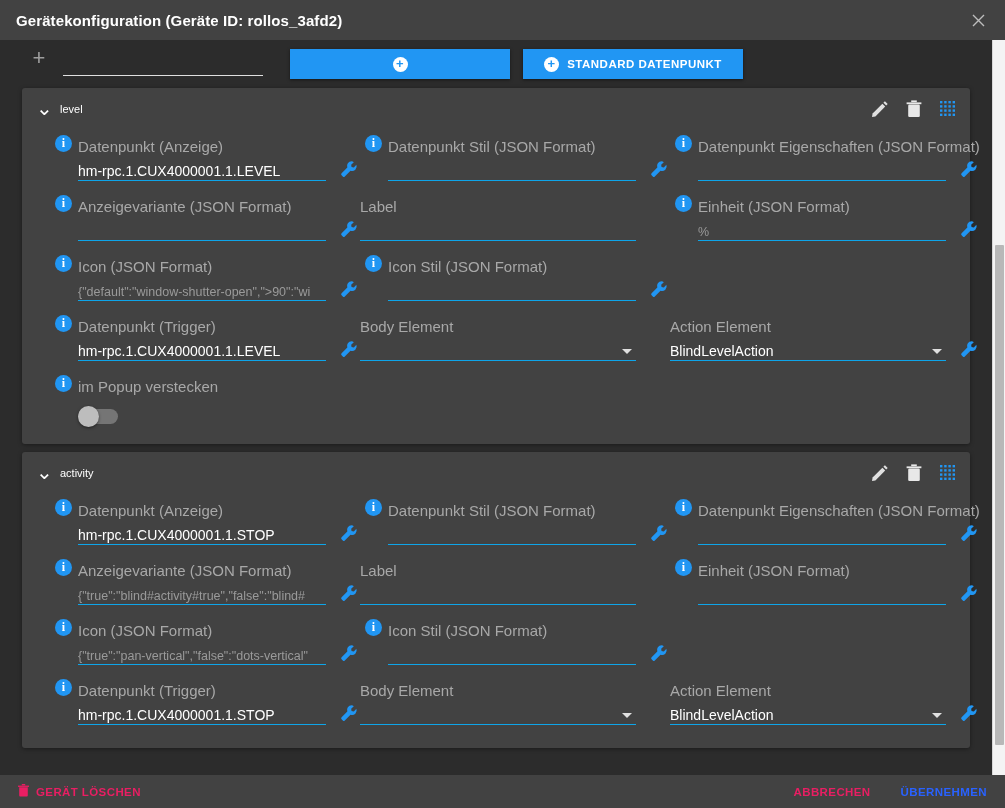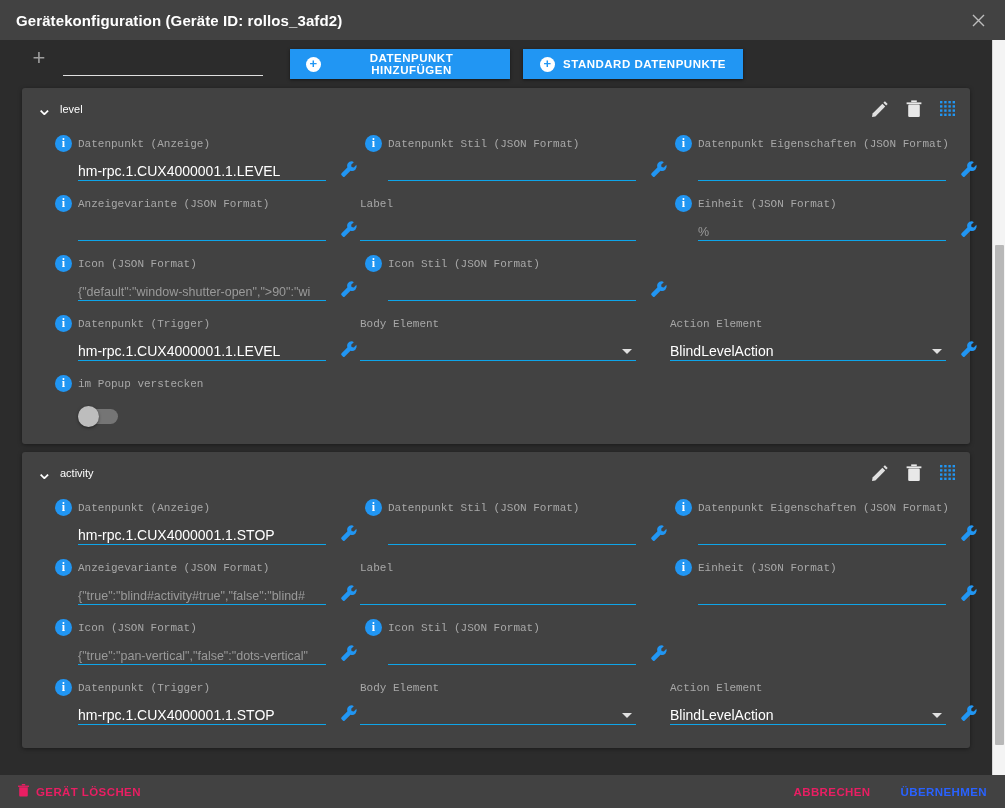--- a/index.html
+++ b/index.html
@@ -138,26 +138,25 @@
   .field {
     position: relative;
     height: 60px;
     padding-left: 28px;
     padding-right: 34px;
     display: flex; flex-direction: column; justify-content: flex-end;
   }
   .field.noicon { padding-left: 0; }
   .field-label {
     color: #a8a8a8;
-    font-size: 11px;
+    font-size: 15px;
     position: absolute;
     top: 8px;
     left: 28px;
     white-space: nowrap;
-    font-family: Liberation Mono, monospace;
   }
   .field.noicon .field-label { left: 0; }
   .info-icon {
     position: absolute;
     left: 5px; top: 5px;
     width: 17px; height: 17px; border-radius: 50%;
     background: #2196f3;
     color: #ffffff;
     font-size: 12px; font-weight: bold;
     font-family: "Liberation Serif", serif;
@@ -273,25 +272,24 @@
   </div>
 
   <div class="body-wrap">
     <div class="scroll-area">
 
       <div class="addrow">
         <div class="plus-icon">+</div>
         <div class="name-input"></div>
         <button class="btn-blue btn-add-dp">
           <span class="circ-plus">+</span>
-          <span>DATENPUNKT HINZUFÜGEN</span>
         </button>
         <button class="btn-blue btn-std-dp">
           <span class="circ-plus">+</span>
-          <span>STANDARD DATENPUNKTE</span>
+          <span>STANDARD DATENPUNKT</span>
         </button>
       </div>
 
       <div id="sections-host">
           <div class="card">
             <div class="card-header">
               <span class="chev" style="font-size: 20px; line-height: 10px;">⌄</span>
               <span class="card-title">level</span>
               <span class="hdr-actions">
                 <span class="ico-btn">

